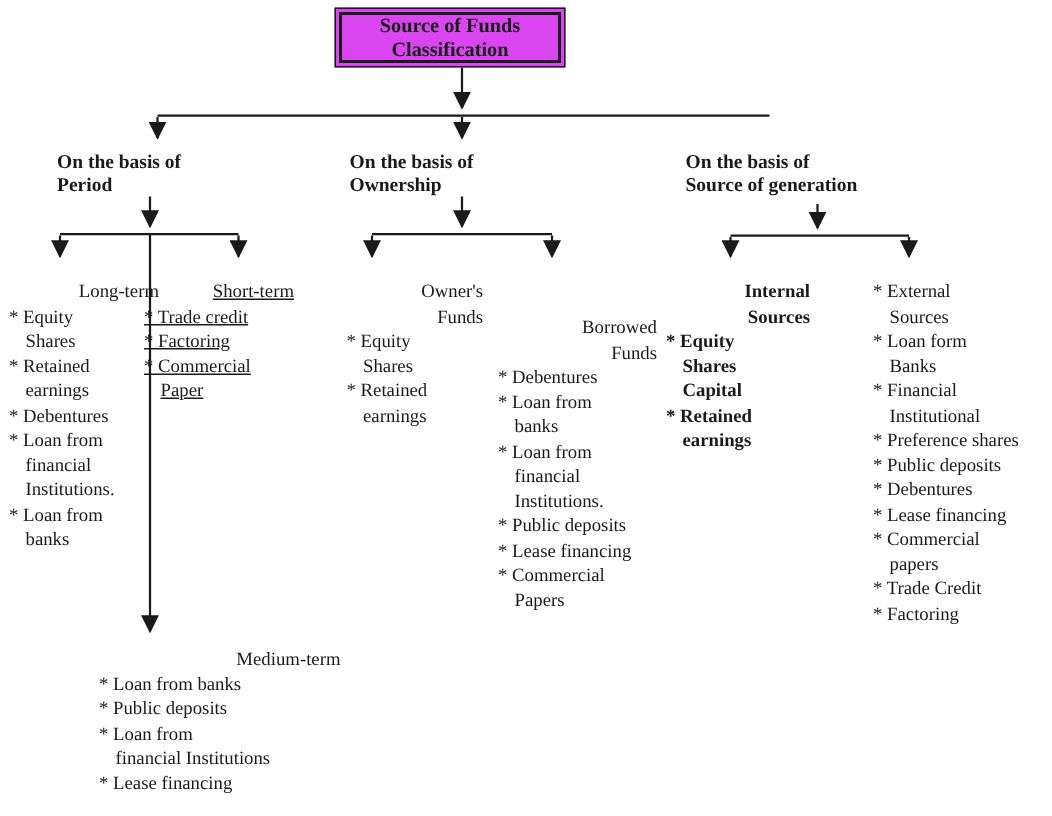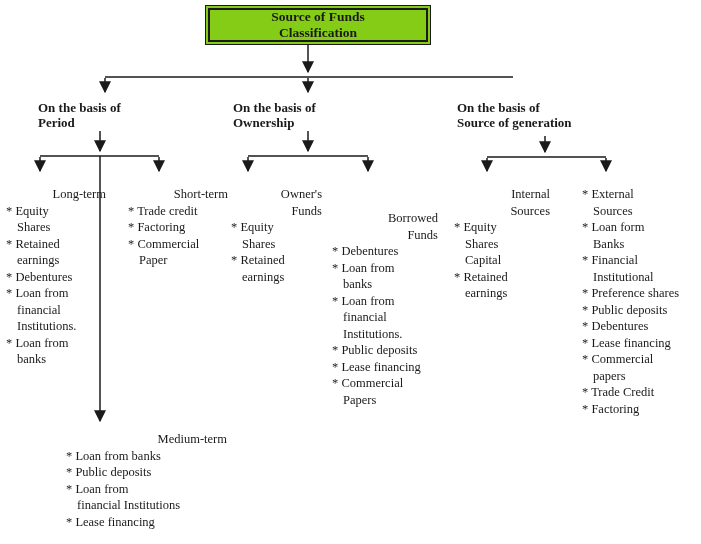--- a/index.html
+++ b/index.html
@@ -3,22 +3,22 @@
 <meta charset="utf-8">
 <style>
   html,body{margin:0;padding:0;background:#fff;}
   #stage{
     position:relative;width:701px;height:544px;background:#ffffff;
     font-family:"Liberation Serif","DejaVu Serif",serif;color:#1a1a1a;
     overflow:hidden;
   }
   #wires{position:absolute;left:0;top:0;width:701px;height:544px;}
   .rootbox-outer{
-    position:absolute;left:205px;top:5px;width:226px;height:40px;
-    border:1px solid #1a1a1a;padding:2px;box-sizing:border-box;background:#84cc16;
+    position:absolute;left:223px;top:5px;width:154px;height:40px;
+    border:1px solid #1a1a1a;padding:2px;box-sizing:border-box;background:#d946ef;
   }
   .rootbox-inner{
     width:100%;height:100%;border:2px solid #1a1a1a;box-sizing:border-box;
     display:flex;align-items:center;justify-content:center;text-align:center;
     font-weight:bold;font-size:13.5px;line-height:16px;white-space:pre-line;
   }
   .branch-header{
     position:absolute;text-align:left;font-weight:bold;font-size:13px;
     line-height:15px;white-space:pre-line;
   }
@@ -85,21 +85,21 @@
 earnings</div>
         <div class="li">* Debentures</div>
         <div class="li">* Loan from
 financial
 Institutions.</div>
         <div class="li">* Loan from
 banks</div>
       </div>
   </div>
 
-  <div class="col" style="left:124px;top:186px;width:104px;">
+  <div class="col" style="left:92px;top:186px;width:104px;text-decoration:underline;">
     <div class="col-title">Short-term</div>
     <div>
         <div class="li">* Trade credit</div>
         <div class="li">* Factoring</div>
         <div class="li">* Commercial
 Paper</div>
       </div>
   </div>
 
   <div class="col" style="left:227px;top:186px;width:95px;">
@@ -123,21 +123,21 @@
         <div class="li">* Loan from
 financial
 Institutions.</div>
         <div class="li">* Public deposits</div>
         <div class="li">* Lease financing</div>
         <div class="li">* Commercial
 Papers</div>
       </div>
   </div>
 
-  <div class="col" style="left:450px;top:186px;width:100px;">
+  <div class="col" style="left:440px;top:186px;width:100px;font-weight:bold;">
     <div class="col-title">Internal
 Sources</div>
     <div>
         <div class="li">* Equity
 Shares
 Capital</div>
         <div class="li">* Retained
 earnings</div>
       </div>
   </div>

